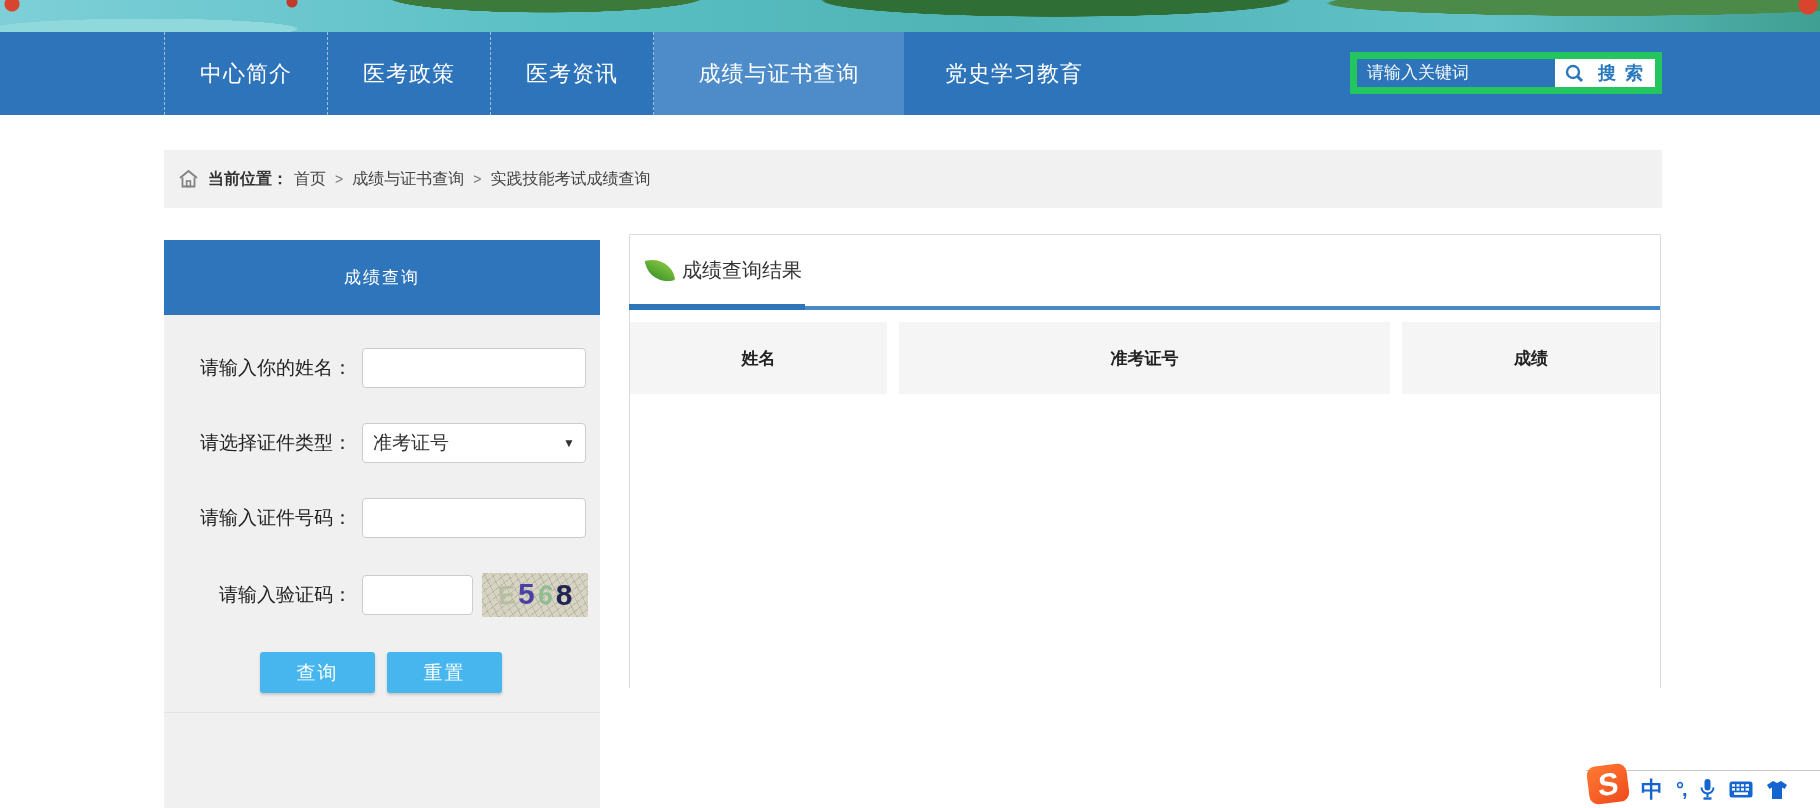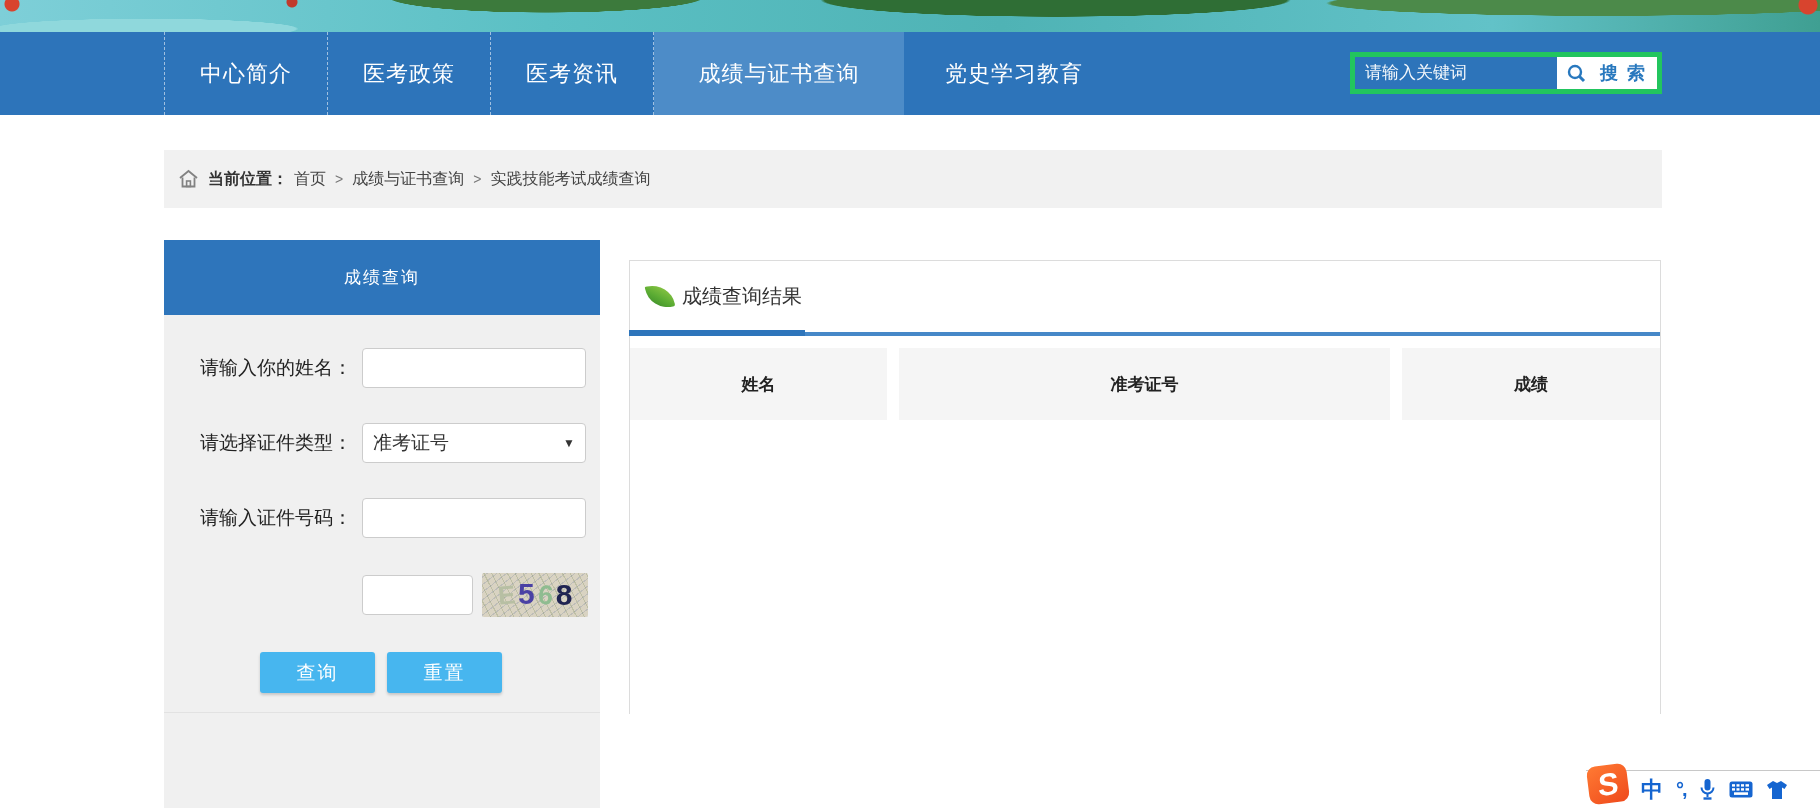--- a/index.html
+++ b/index.html
@@ -25,21 +25,21 @@
   
   .nav { position:absolute; left:0; top:32px; width:1820px; height:83px; background:#2d74ba; }
   .nav-inner { position:absolute; left:164px; top:0; height:83px; display:flex; align-items:stretch; }
   .nav-item { display:flex; align-items:center; justify-content:center;
               color:#fff; font-size:22px; letter-spacing:1px; cursor:pointer; }
   .nav-item.w1 { width:162px; }
   .nav-item.active { width:250px; background:#4d8cc8; }
   .nav-item.w2 { width:220px; }
   .nav-sep { width:0; border-left:1px dashed rgba(255,255,255,.55); height:83px; }
   .nav-search { position:absolute; left:1350px; top:20px; width:312px; height:42px;
-                border:5px solid #22c55e; display:flex; }
+                border:7px solid #22c55e; display:flex; }
   .nav-search input { flex:1; min-width:0; background:transparent; border:none; outline:none;
                       color:#fff; font-size:17px; padding:0 10px;
                       font-family:"Liberation Sans", sans-serif; }
   .nav-search input::placeholder { color:#fff; opacity:.95; }
   .search-btn { width:100px; background:#fff; border:none; cursor:pointer;
                 display:flex; align-items:center; justify-content:center; gap:14px;
                 color:#2878be; font-size:18px; font-weight:bold; letter-spacing:2px;
                 font-family:"Liberation Sans", sans-serif; }
 
   
@@ -77,21 +77,21 @@
   .cap-1 { font-size:30px; color:#4a41a4; transform:translateY(-1px); }
   .cap-2 { font-size:27px; color:#8fbc90; transform:rotate(6deg); }
   .cap-3 { font-size:30px; color:#202452; }
   .f-btn { position:absolute; width:115px; height:41px; border:none; border-radius:3px;
            background:#47b6ef; color:#fff; font-size:19px; cursor:pointer;
            box-shadow:0 2px 3px rgba(0,0,0,.18); letter-spacing:2px;
            font-family:Liberation Sans, sans-serif; }
   .form-divider { position:absolute; left:0; top:472px; width:436px; border-top:1px solid #e2e2e2; }
 
   
-  .right-panel { position:absolute; left:629px; top:260px; width:1032px; height:454px;
+  .right-panel { position:absolute; left:629px; top:234px; width:1032px; height:454px;
                  background:#fff; border:1px solid #dcdcdc; border-bottom:none; }
   .rp-title { position:relative; height:71px; }
   .leaf-icon { position:absolute; left:17px; top:23px; width:26px; height:25px;
                background:linear-gradient(40deg,#2f7d26 0%, #5aab33 45%, #a6d44c 100%);
                border-radius:4% 95% 10% 95%; transform:rotate(-12deg); }
   .rp-title-text { position:absolute; left:52px; top:0; line-height:71px; font-size:20px; color:#333; }
   .tab-line { position:relative; height:4px; background:#4688c8; }
   .tab-line .active-seg { position:absolute; left:-1px; top:-2px; width:176px; height:6px; background:#2e75bb; }
   .thead { display:flex; gap:12px; margin-top:12px; height:72px; }
   .th { background:#f5f5f5; font-size:17px; font-weight:bold; color:#222;
@@ -166,20 +166,21 @@
 
       <div class="f-label" style="top:183px;">请选择证件类型：</div>
       <div class="f-select" style="top:183px;">
         <span>准考证号</span>
         <span class="arrow">▼</span>
       </div>
 
       <div class="f-label" style="top:258px;">请输入证件号码：</div>
       <input class="f-input" style="top: 258px;" type="text">
 
+      <div class="f-label" style="top:335px;">请输入验证码：</div>
       <input class="f-input" style="top: 335px; width: 111px;" type="text">
       <div class="captcha-img">
         <span class="cap-0">E</span>
         <span class="cap-1">5</span>
         <span class="cap-2">6</span>
         <span class="cap-3">8</span>
       </div>
 
       <button class="f-btn" style="left:96px; top:412px;">查询</button>
       <button class="f-btn" style="left:223px; top:412px;">重置</button>

